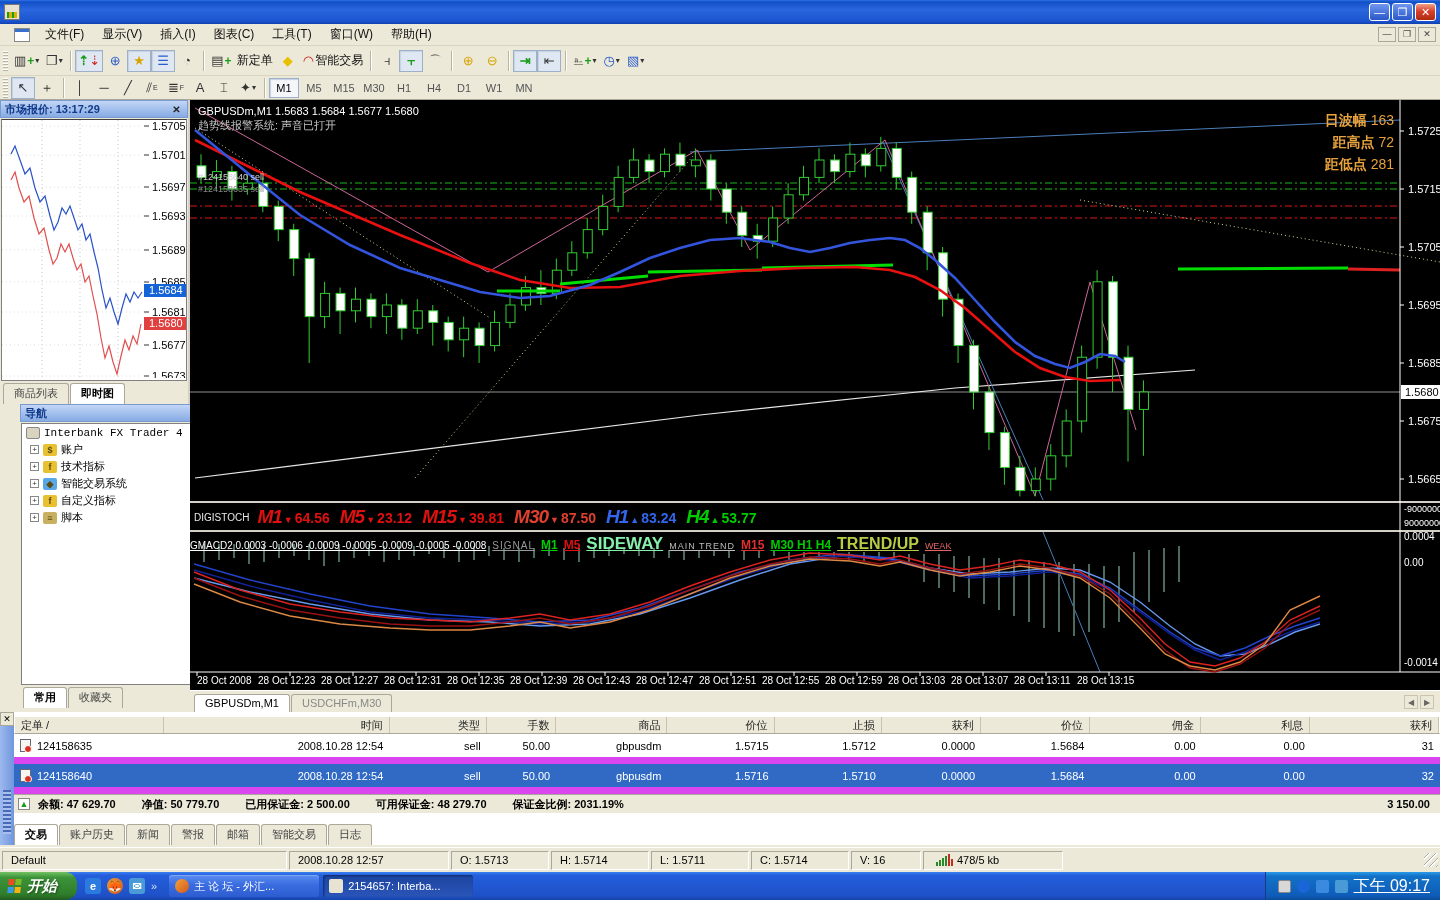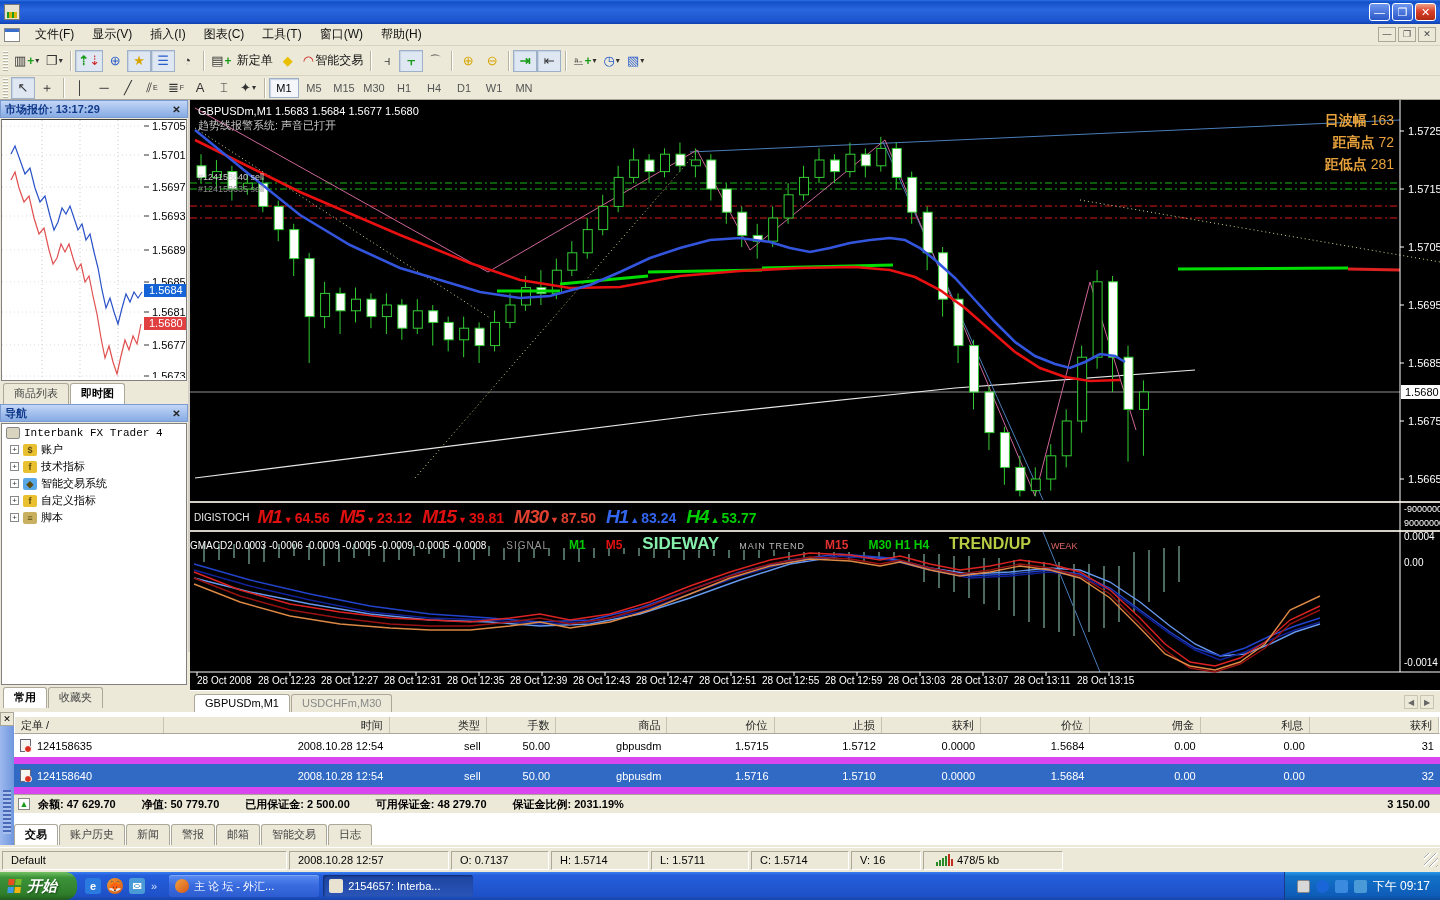--- a/index.html
+++ b/index.html
@@ -17,21 +17,21 @@
     background:linear-gradient(90deg,#1a9c1a 25%,#d8b400 25% 50%,#1a9c1a 50% 75%,#d8b400 75%); }
   .titlebar .ttl { font-weight:bold; font-size:12px; text-shadow:1px 1px 1px #0a2a80; letter-spacing:.3px; }
   .win-ctl { margin-left:auto; display:flex; gap:2px; }
   .win-btn { width:21px; height:18px; border:1px solid #fff; border-radius:3px; color:#fff;
     font-size:11px; line-height:16px; text-align:center;
     background:linear-gradient(180deg,#6f97ef,#2a57c8); }
   .win-btn.close { background:linear-gradient(180deg,#f0a086,#d8402a 45%,#b02a10); }
 
   
   .menubar { position:absolute; left:0; top:24px; width:1440px; height:22px; background:#ece9d8;
-    border-bottom:1px solid #d8d4c0; display:flex; align-items:center; padding-left:2px; }
+    border-bottom:1px solid #d8d4c0; display:flex; align-items:center; padding-left:12px; }
   .mdi-ico { width:16px; height:14px; background:#fff; border:1px solid #888; margin:0 6px 0 2px; position:relative; }
   .mdi-ico::before{ content:""; position:absolute; left:0; top:0; right:0; height:3px; background:#3a6ecc; }
   .menu-item { padding:3px 9px; color:#111; font-size:12px; }
   .mdi-ctl { margin-left:auto; display:flex; gap:2px; margin-right:4px; }
   .mdi-btn { width:18px; height:15px; border:1px solid #aca899; background:#ece9d8; color:#444;
     font-size:9px; line-height:13px; text-align:center; }
 
   
   .toolbar { position:absolute; left:0; width:1440px; background:#ece9d8; display:flex; align-items:center; }
   #toolbar1 { top:46px; height:30px; border-bottom:1px solid #d8d4c0; }
@@ -82,21 +82,21 @@
   .digi-row { position:absolute; left:0; top:404px; width:1208px; height:26px; display:flex; align-items:center; color:#fff; }
   .digi-name { font-size:10px; color:#e8e8e8; margin:0 8px 0 4px; }
   .digi-tf { display:flex; align-items:baseline; margin-right:10px; font-weight:bold; }
   .digi-tf .tf { font-size:19px; font-style:italic; letter-spacing:-1px; }
   .digi-tf .ar { font-size:9px; margin:0 2px; }
   .digi-tf .val { font-size:14px; }
   .legend { display:flex; align-items:center; gap:14px; margin-left:12px; }
   .legend .cap { color:#999; font-size:9px; letter-spacing:1px; }
   .leg-col { display:flex; flex-direction:column; font-size:10px; font-weight:bold; line-height:11px; }
   .gmacd-head { position:absolute; left:0; top:434px; width:1208px; display:flex; align-items:baseline; color:#fff; }
-  .gm { margin-right:20px; }
+  .gm { margin-right:6px;text-decoration:underline; }
 
   
   #chart-tabs { position:absolute; left:190px; top:690px; width:1250px; height:22px; background:#ece9d8;
     display:flex; align-items:flex-end; padding-left:4px; border-top:1px solid #fff; }
   #chart-tabs .scrollers { margin-left:auto; margin-right:6px; display:flex; gap:2px; align-self:center; }
   .mini-arrow { width:14px; height:14px; font-size:8px; color:#666; text-align:center; line-height:13px;
     border:1px solid #c8c4b0; background:#ece9d8; }
 
   
   #terminal { position:absolute; left:0; top:712px; width:1440px; height:133px; background:#fff; }
@@ -360,21 +360,21 @@
           <rect x="142" y="197" width="42" height="13" fill="#e04040"></rect>
           <text x="147" y="207" font-size="11" fill="#fff" font-family="Liberation Sans">1.5680</text>
         </svg>
     </div>
     <div class="mw-tabs" id="mw-tabs">
         <div class="tab">商品列表</div>
         <div class="tab active">即时图</div>
       </div>
   </div>
 
-  <div class="lpanel" style="top:404px; height:248px;">
+  <div class="lpanel" style="top:404px; height:248px;margin-left:20px;">
     <div class="panel-title">
       <span>导航</span>
       <span class="x">✕</span>
     </div>
     <div class="nav-tree" style="height:262px;" id="nav-tree">
         <div class="tree-row">
           <span class="tree-ico" style="background: rgb(216, 212, 192); border: 1px solid rgb(136, 136, 136);"></span>
           <span class="mono">Interbank FX Trader 4</span>
         </div>
         <div class="tree-row" style="padding-left: 8px;">
@@ -825,21 +825,21 @@
         <div class="tab">警报</div>
         <div class="tab">邮箱</div>
         <div class="tab">智能交易</div>
         <div class="tab">日志</div>
       </div>
   </div>
 
   <div id="statusbar">
     <div class="st-cell" style="width:285px;">Default</div>
     <div class="st-cell" style="width:160px;">2008.10.28 12:57</div>
-    <div class="st-cell" style="width:98px;">O: 0.7137</div>
+    <div class="st-cell" style="width:98px;">O: 1.5713</div>
     <div class="st-cell" style="width:98px;">H: 1.5714</div>
     <div class="st-cell" style="width:98px;">L: 1.5711</div>
     <div class="st-cell" style="width:98px;">C: 1.5714</div>
     <div class="st-cell" style="width:70px;">V: 16</div>
     <div class="st-cell" style="width:140px;">
       <span class="sig-bars">
           <i style="height:4px"></i>
           <i style="height:6px"></i>
           <i style="height:8px"></i>
           <i style="height:10px"></i>
@@ -873,17 +873,17 @@
     </div>
     <div class="task-btn pressed" id="task2">
       <span class="task-ico" style="background:#e7e3d0;"></span>
       <span>2154657: Interba...</span>
     </div>
     <div class="tray">
       <span class="tray-ico" style="background:#d8d8d8;border:1px solid #888;"></span>
       <span class="tray-ico" style="background:#1a66d8;border-radius:50%;"></span>
       <span class="tray-ico" style="background:#3a8ae0;"></span>
       <span class="tray-ico" style="background:#4a9ad8;"></span>
-      <span style="font-size:12px;">下午 09:17</span>
+      <span style="font-size:16px;text-decoration:underline;">下午 09:17</span>
     </div>
   </div>
 
 </div>
 
 </body></html>

